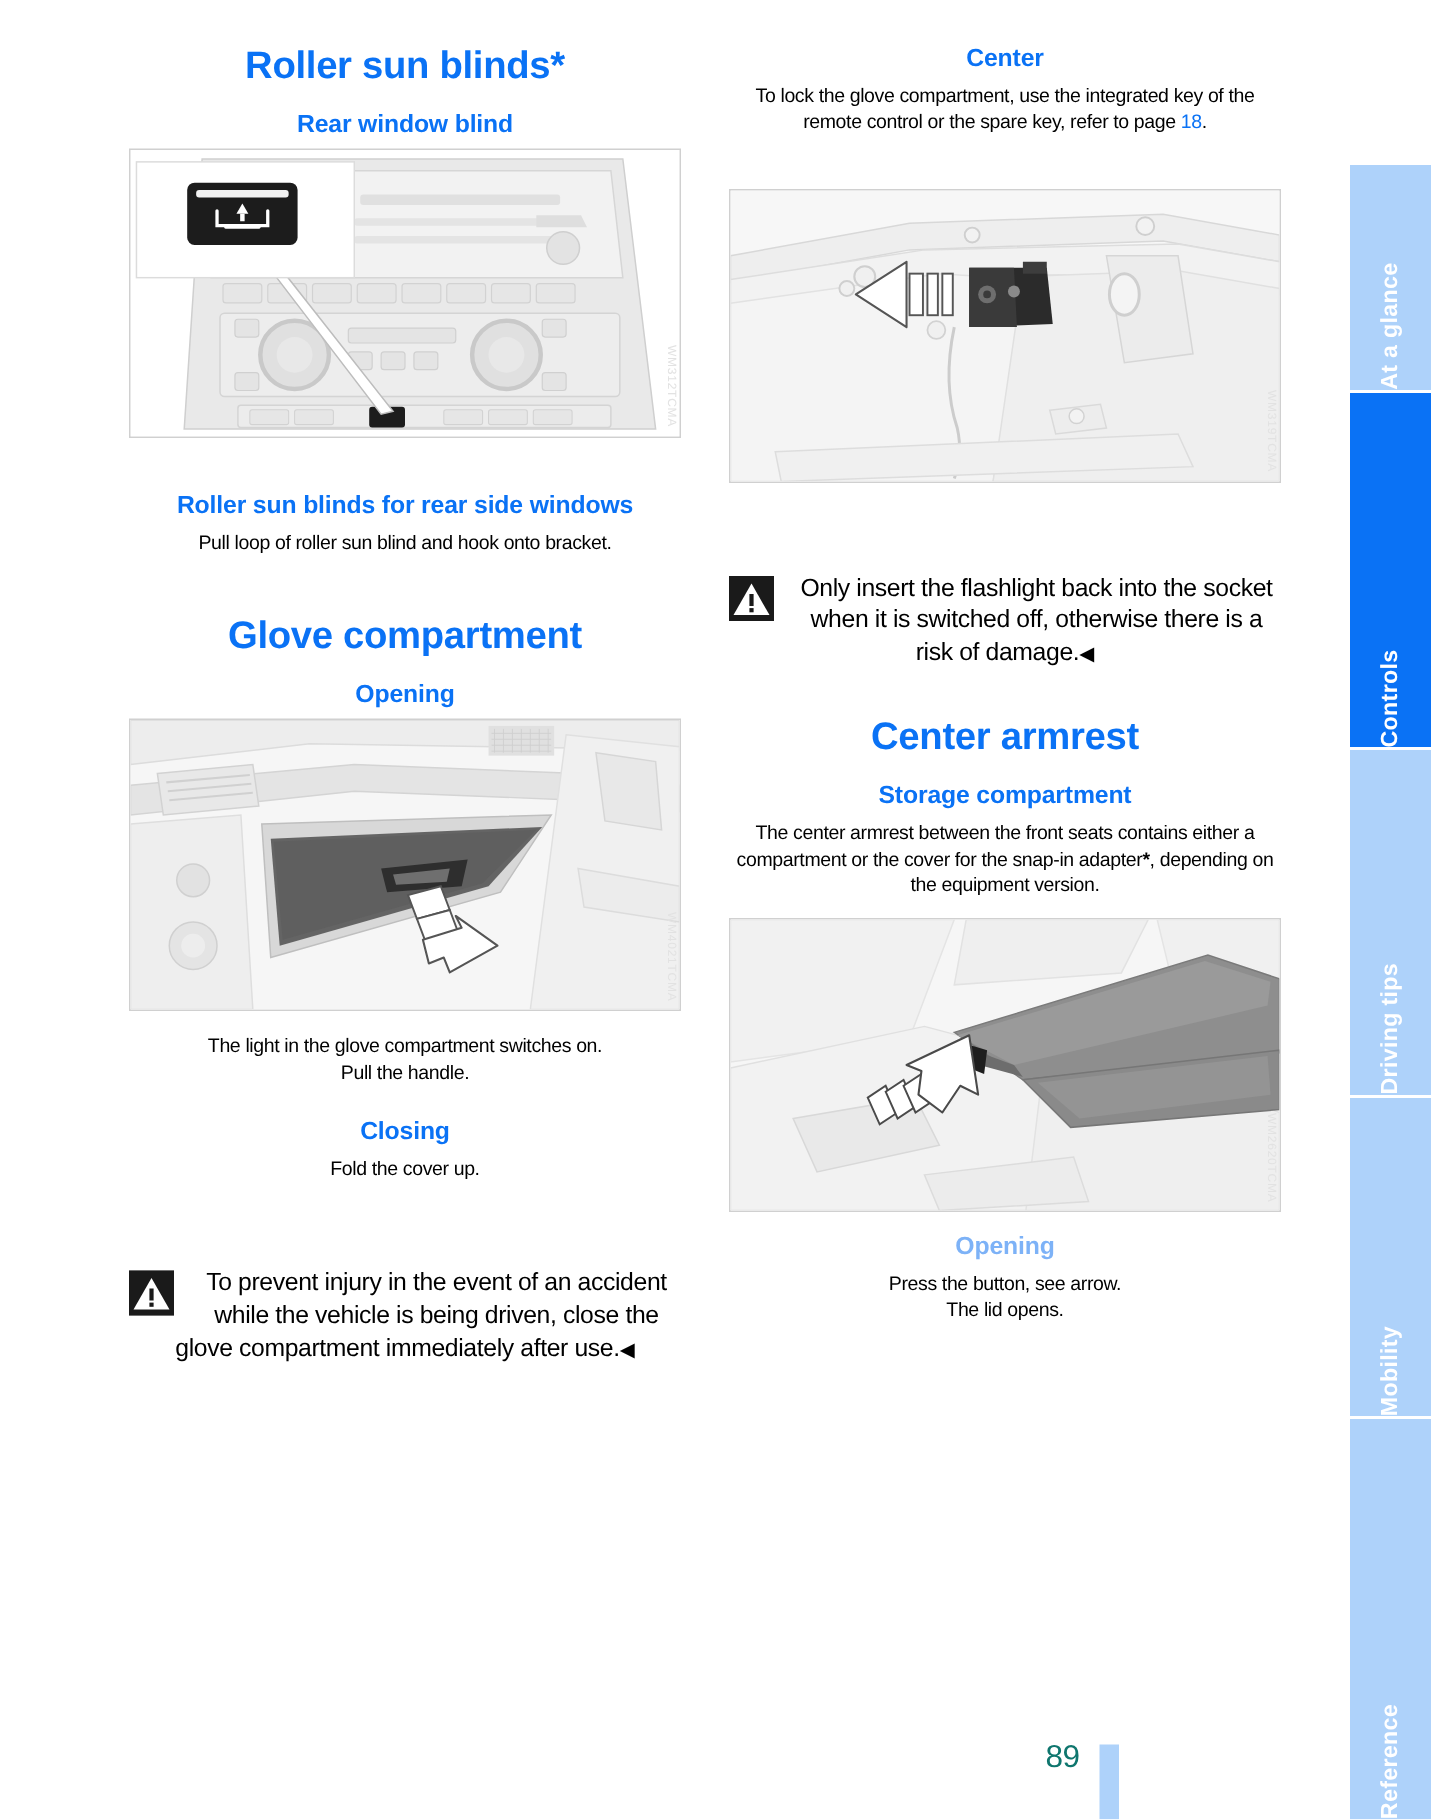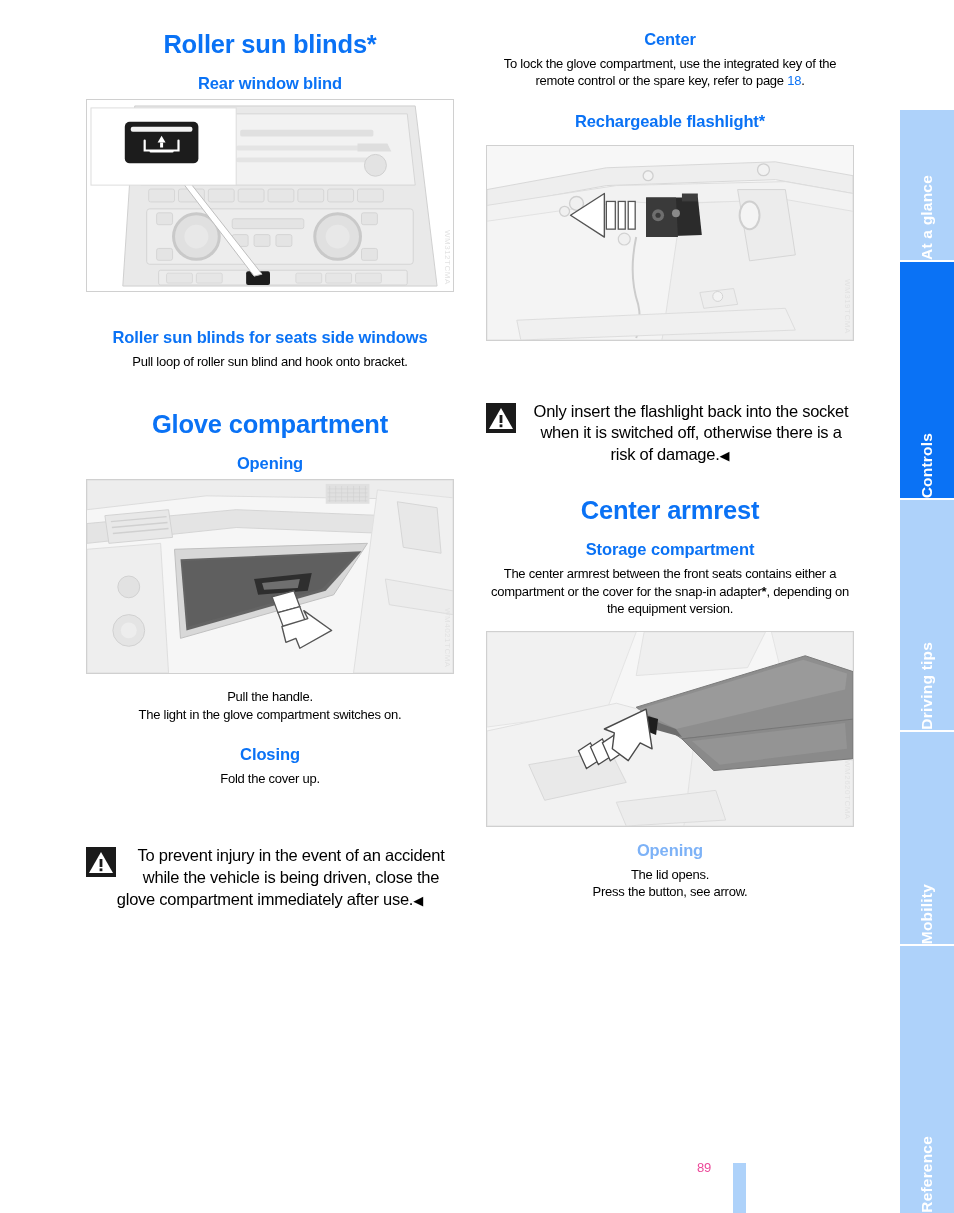--- a/index.html
+++ b/index.html
@@ -113,22 +113,22 @@
     font-size: 8px;
     color: #e2e2e2;
     letter-spacing: 0.5px;
     font-family: "Liberation Sans", sans-serif;
   }
 
   
   .pagenum {
     position: absolute;
     left: 697px; top: 1160px;
-    font-size: 13px;
-    color: #ec4899;
+    font-size: 21px;
+    color: #0f766e;
     letter-spacing: -0.3px;
   }
   .pagebar {
     position: absolute;
     left: 733px; top: 1163px;
     width: 13px; height: 50px;
     background: #aed2fa;
   }
 </style>
 </head>
@@ -222,21 +222,21 @@
         </g>
         <path d="M75 36 L79 43 L71 43 Z" fill="#ffffff"></path>
         <rect x="73.5" y="43" width="3" height="5" fill="#ffffff"></rect>
       </svg>
       <span class="wm">WM312TCMA</span>
     </div>
 
     <div class="gap-sm"></div>
 
     <div class="gap-md"></div>
-    <h2 class="sub">Roller sun blinds for seats side windows</h2>
+    <h2 class="sub">Roller sun blinds for rear side windows</h2>
     <p class="body">Pull loop of roller sun blind and hook onto bracket.</p>
 
     <div class="gap-xl"></div>
     <h1 class="sec">Glove compartment</h1>
 
     <h2 class="sub">Opening</h2>
 
     <div class="fig" style="height:195px;margin-top:4px;">
       <svg viewBox="0 0 368 195" preserveAspectRatio="none">
         <rect x="0" y="0" width="368" height="195" fill="#ffffff"></rect>
@@ -276,22 +276,22 @@
         <g fill="#ffffff" stroke="#555555" stroke-width="1.3">
           <path d="M186 118 L208 112 L214 128 L192 134 Z"></path>
           <path d="M192 134 L214 128 L220 144 L198 150 Z"></path>
         </g>
         <path d="M196 148 L222 140 L218 132 L246 152 L214 170 L210 160 L200 164 Z" fill="#ffffff" stroke="#555555" stroke-width="1.4" stroke-linejoin="round"></path>
       </svg>
       <span class="wm">WM4021TCMA</span>
     </div>
 
     <div class="gap-sm"></div>
+    <p class="body">The light in the glove compartment switches on.</p>
     <p class="body">Pull the handle.</p>
-    <p class="body">The light in the glove compartment switches on.</p>
 
     <div class="gap-md"></div>
     <h2 class="sub">Closing</h2>
     <p class="body">Fold the cover up.</p>
 
     <div style="height:10px;"></div>
     <div class="warn">
       <span class="warn-icon">
         <svg width="30" height="30" viewBox="0 0 30 30">
           <rect x="0" y="0" width="30" height="30" fill="#1a1a1a"></rect>
@@ -304,21 +304,20 @@
     </div>
 
   </div>
 
   <div class="col col-right">
 
     <h2 class="sub">Center</h2>
     <p class="body"><span>To lock the glove compartment, use the integrated key of the remote control or the spare key, refer to page </span><span class="xref">18</span><span>.</span></p>
 
     <div class="gap-md"></div>
-    <h2 class="sub">Rechargeable flashlight*</h2>
 
     <div class="fig" style="height:196px;margin-top:14px;">
       <svg viewBox="0 0 368 196" preserveAspectRatio="none">
         <rect x="0" y="0" width="368" height="196" fill="#ffffff"></rect>
         <path d="M0 0 L368 0 L368 196 L0 196 Z" fill="#f7f7f7"></path>
 
         <path d="M0 44 L120 22 L290 16 L368 30 L368 48 L290 34 L120 40 L0 62 Z" fill="#eeeeee" stroke="#d8d8d8" stroke-width="1"></path>
         <path d="M0 60 L130 40 L300 36 L368 48 L368 70 L300 56 L130 58 L0 78 Z" fill="#f2f2f2" stroke="#dddddd" stroke-width="1"></path>
 
         <path d="M0 76 L140 56 L200 60 L176 196 L0 196 Z" fill="#f4f4f4" stroke="#e2e2e2"></path>
@@ -405,21 +404,21 @@
           <path d="M116 112 L128 104 L136 122 L124 130 Z"></path>
         </g>
 
         <path d="M126 118 L128 102 L118 98 L160 78 L166 118 L154 112 L142 130 Z" fill="#ffffff" stroke="#4a4a4a" stroke-width="1.4" stroke-linejoin="round"></path>
       </svg>
       <span class="wm">WM2620TCMA</span>
     </div>
 
     <div class="gap-sm"></div>
     <h2 class="sub pale">Opening</h2>
+    <p class="body">Press the button, see arrow.</p>
     <p class="body">The lid opens.</p>
-    <p class="body">Press the button, see arrow.</p>
 
   </div>
 
   <div class="pagenum">89</div>
   <div class="pagebar"></div>
 
 </div>
 
 </body></html>

